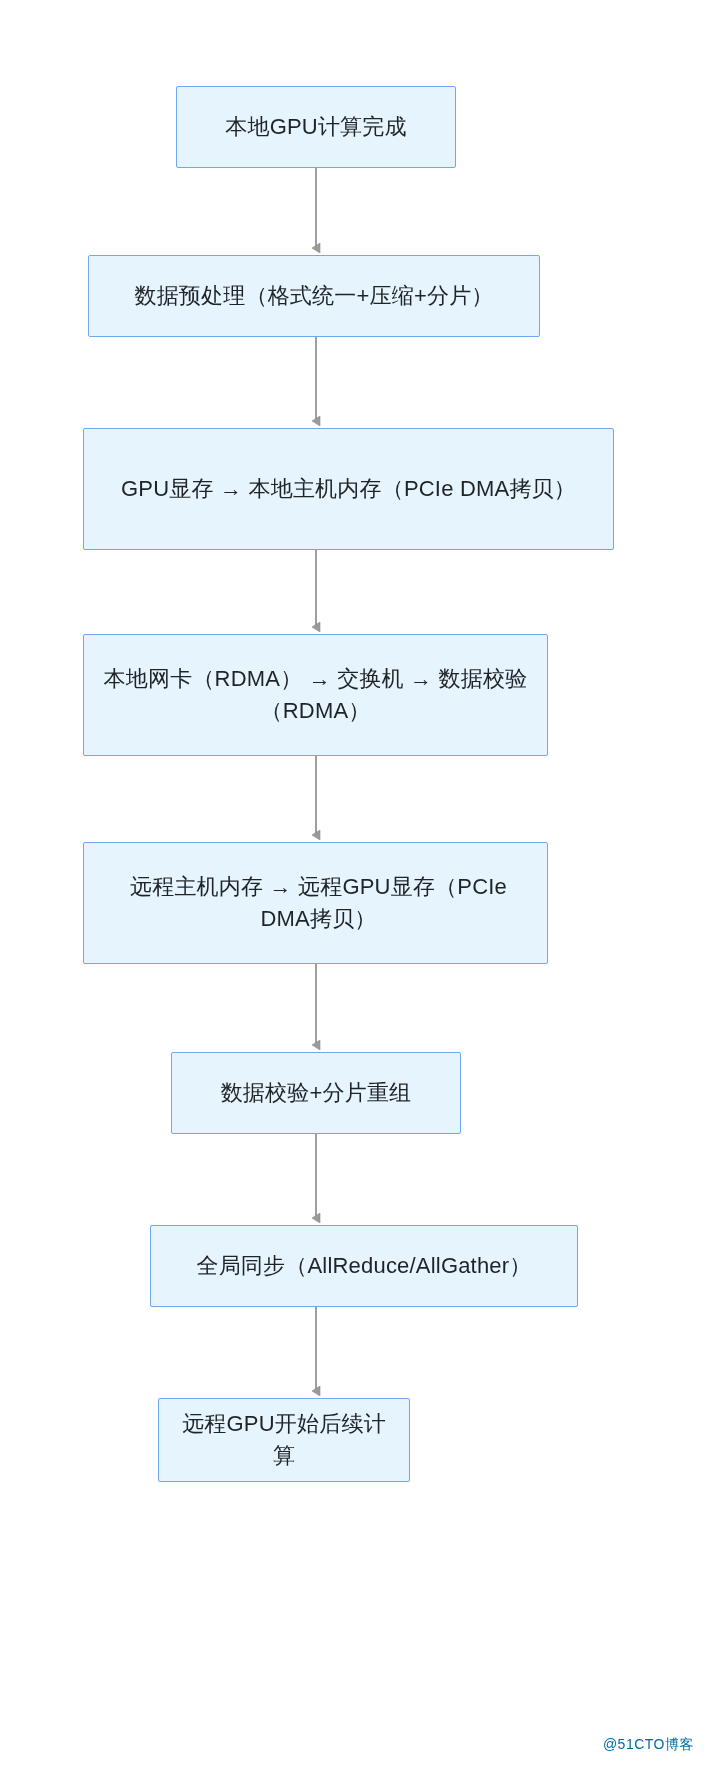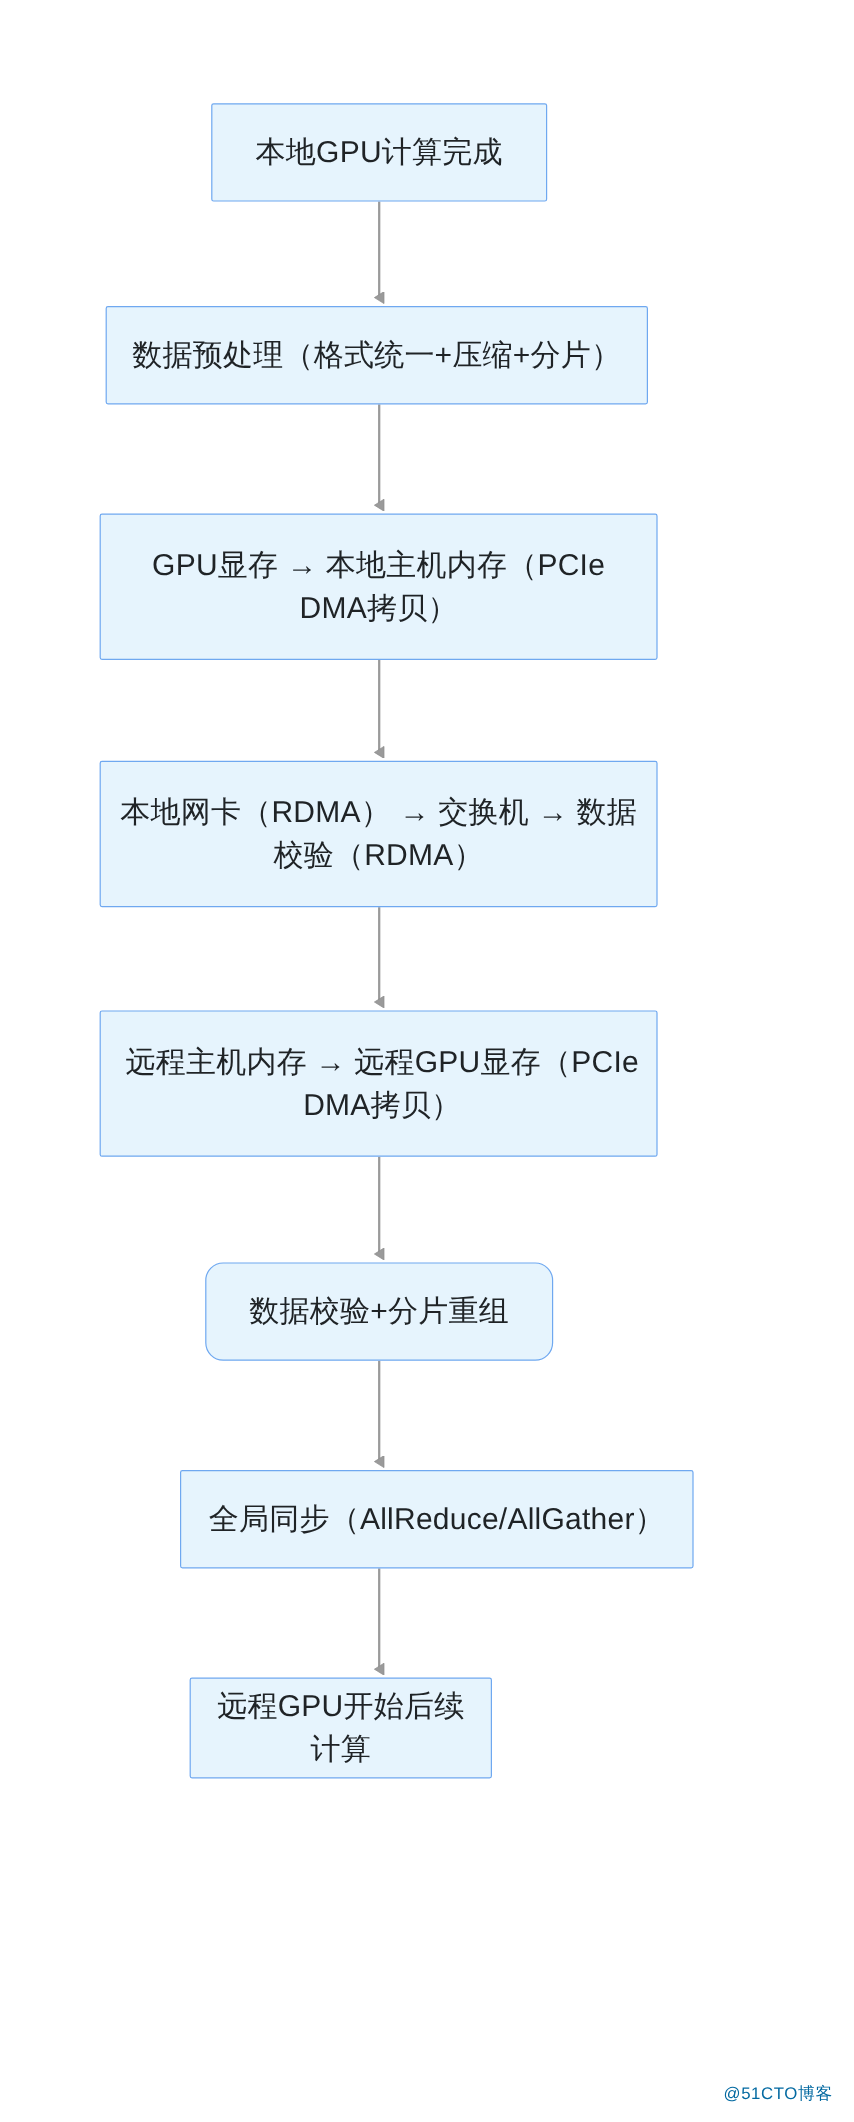--- a/index.html
+++ b/index.html
@@ -38,38 +38,38 @@
     position: absolute;
     box-sizing: border-box;
     background: #e6f4fd;
     border: 1.6px solid #6fa8f0;
     border-radius: 2px;
     display: flex;
     align-items: center;
     justify-content: center;
     text-align: center;
     color: #1f2326;
-    font-size: 25px;
+    font-size: 22px;
     line-height: 1.45;
     letter-spacing: 0.2px;
     padding: 6px 14px;
   }
   .node .node-label {
     display: block;
     width: 100%;
     white-space: pre-line;
   }
 
   
   #node-0 { left: 176px; top: 86px;   width: 280px; height: 82px; }
   #node-1 { left: 88px;  top: 255px;  width: 452px; height: 82px; }
-  #node-2 { left: 83px;  top: 428px;  width: 465px; height: 122px; justify-content: flex-end; }
+  #node-2 { left: 83px;  top: 428px;  width: 531px; height: 122px; justify-content: flex-end; }
   #node-3 { left: 83px;  top: 634px;  width: 465px; height: 122px; }
   #node-4 { left: 83px;  top: 842px;  width: 465px; height: 122px; padding-left: 20px; }
-  #node-5 { left: 171px; top: 1052px; width: 290px; height: 82px; border-radius: 15px; }
+  #node-5 { left: 171px; top: 1052px; width: 290px; height: 82px; }
   #node-6 { left: 102px; top: 1225px; width: 428px; height: 82px; margin-left: 48px; }
   #node-7 { left: 158px; top: 1398px; width: 252px; height: 84px; }
 
   
   #watermark {
     position: absolute;
     right: 18px;
     bottom: 14px;
     font-size: 14px;
     color: #0369a1;

